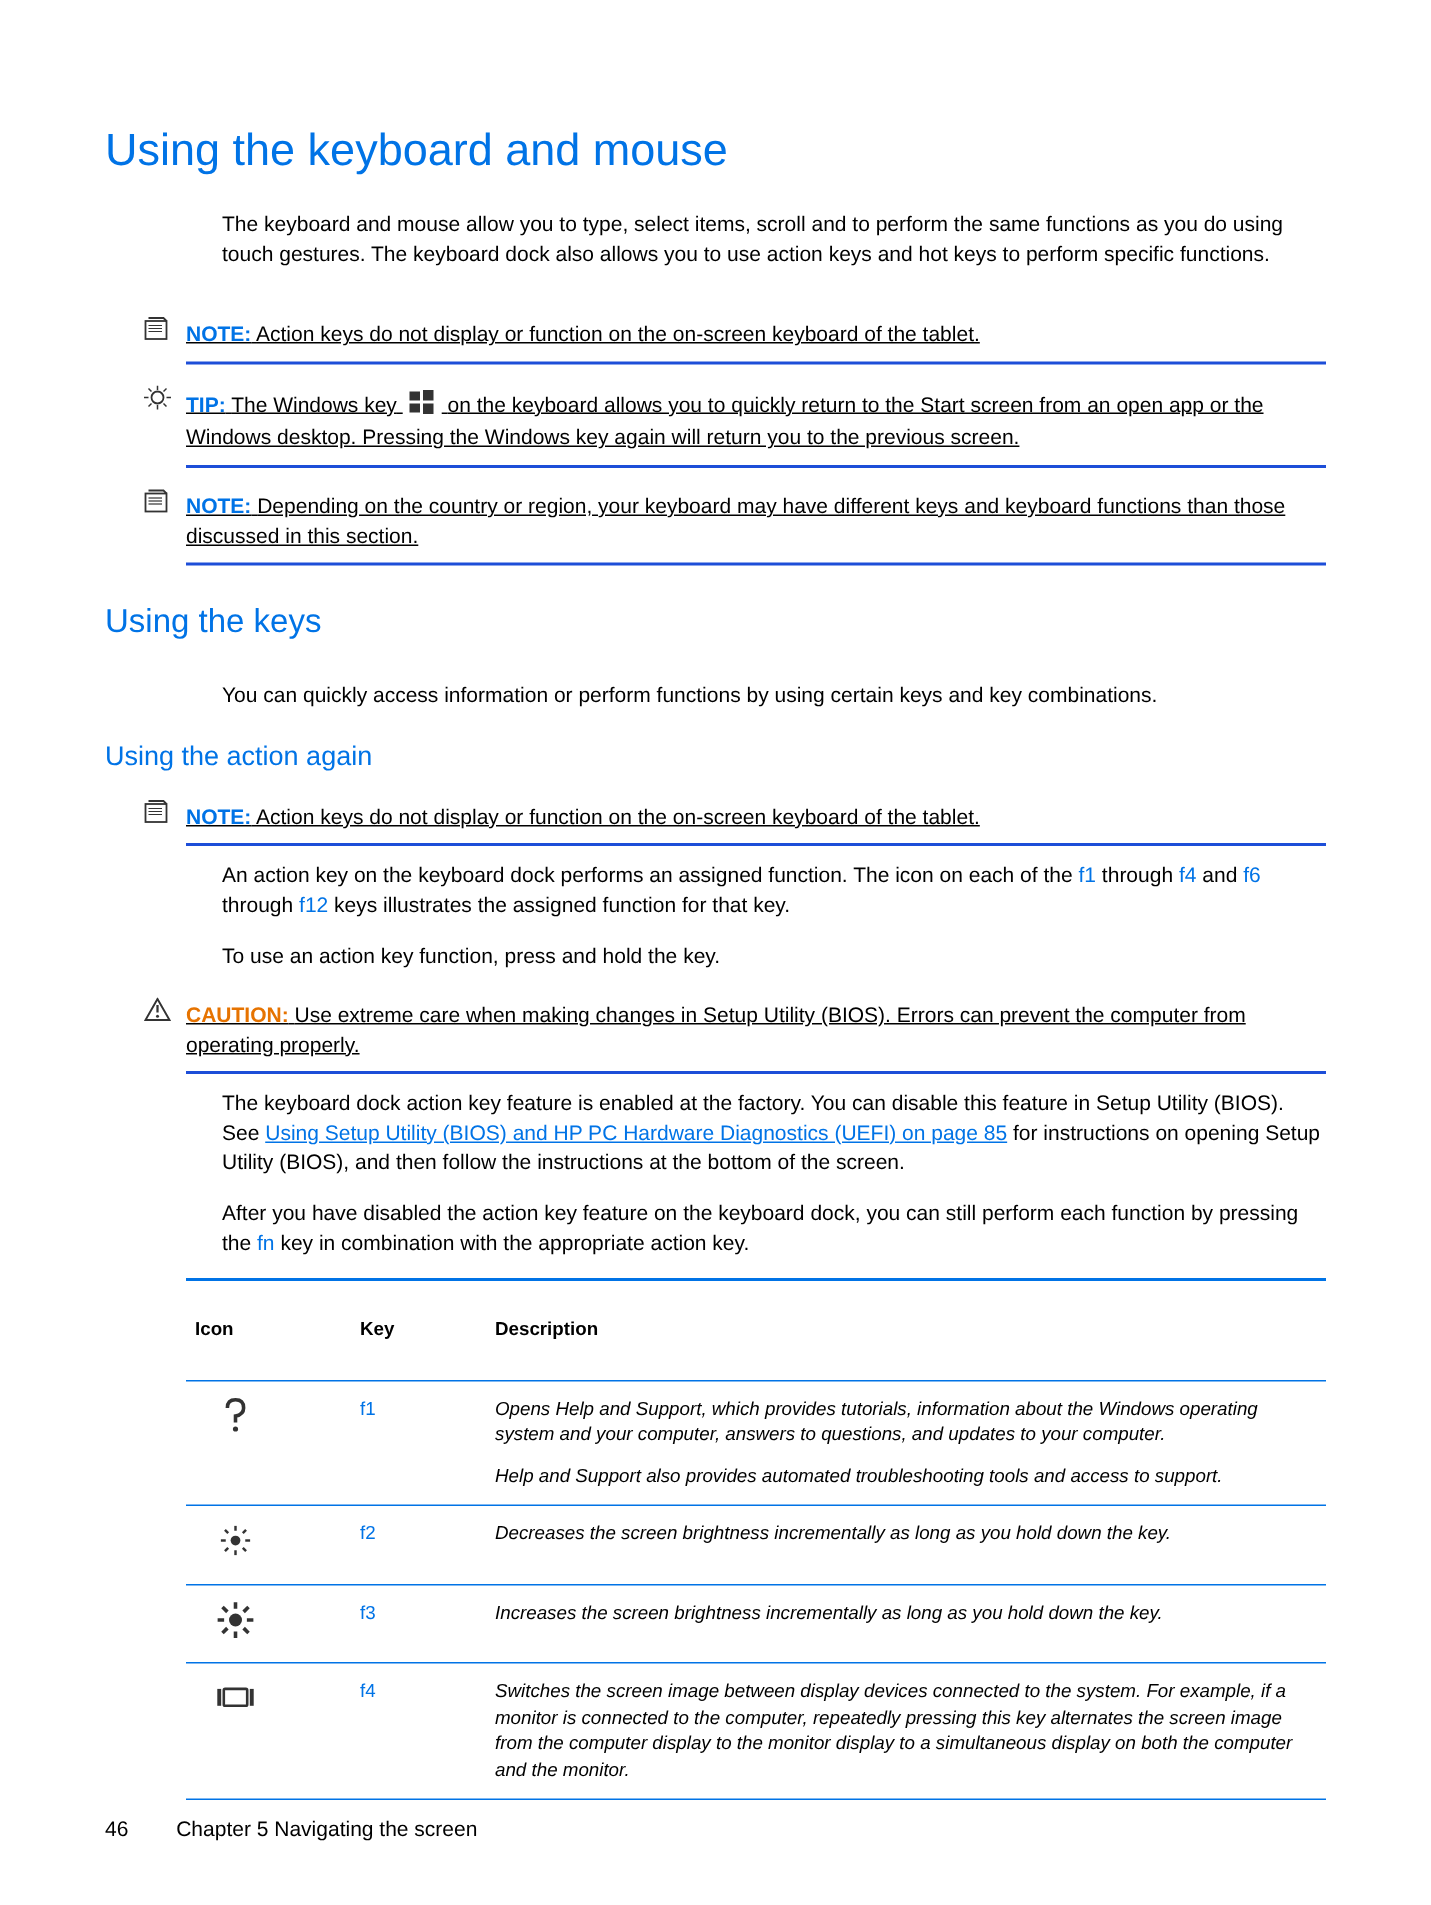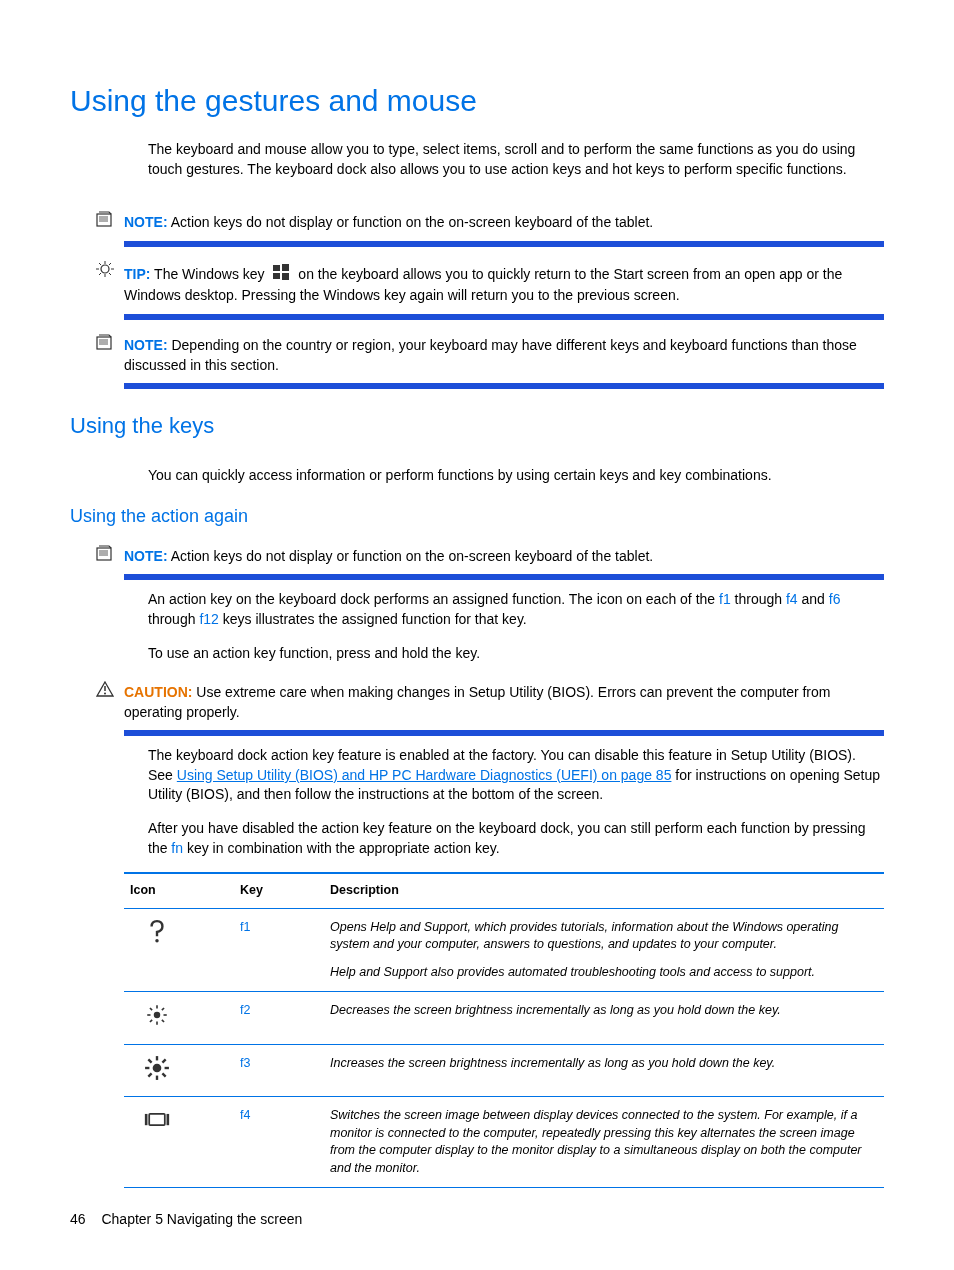--- a/index.html
+++ b/index.html
@@ -29,22 +29,23 @@
     color: #0073e6;
     font-size: 18px;
     font-weight: normal;
     margin: 18px 0 12px 0;
   }
   .intro { margin: 0 0 28px 78px; }
   .body-text { margin: 0 0 14px 78px; }
   .note-block, .tip-block, .caution-block {
     margin: 0 0 10px 54px;
     padding: 6px 0 8px 0;
-    border-bottom: 6px solid #1d4ed8;
+    border-bottom: 2px solid #1d4ed8;
     position: relative;
+    text-decoration: underline;
   }
   .callout-icon {
     position: absolute;
     left: -28px;
     top: 4px;
     font-size: 16px;
     color: #333;
   }
   .note-label, .tip-label, .caution-label {
     color: #0073e6;
@@ -60,40 +61,40 @@
     margin: 0 4px;
   }
   table {
     width: 100%;
     border-collapse: collapse;
     margin: 12px 0 0 54px;
     width: calc(100% - 54px);
     font-size: 12.5px;
   }
   thead tr { border-top: 2px solid #0073e6; border-bottom: 1px solid #0073e6; }
-  th { text-align: left; font-weight: bold; padding: 8px 6px; }
+  th { text-align: left; font-weight: bold; padding: 24px 6px; }
   tbody tr { border-bottom: 1px solid #0073e6; }
   td { padding: 10px 6px; vertical-align: top; }
   td.icon-cell { width: 110px; text-align: left; padding-left: 20px; }
   td.key-cell { width: 90px; color: #0073e6; }
   td.desc-cell p { margin: 0 0 10px 0; font-style: italic; }
   td.desc-cell p:last-child { margin-bottom: 0; }
   .footer {
     position: fixed;
     bottom: 40px;
     left: 70px;
     font-size: 14px;
   }
-  .pagenum { margin-right: 12px; }
+  .pagenum { margin-right: 28px; }
   .icon-svg { width: 26px; height: 26px; }
 </style>
 </head>
 <body>
 
-<h1>Using the gestures and mouse</h1>
+<h1>Using the keyboard and mouse</h1>
 
 <p class="intro">The keyboard and mouse allow you to type, select items, scroll and to perform the same functions as you do using touch gestures. The keyboard dock also allows you to use action keys and hot keys to perform specific functions.</p>
 
 <div class="note-block">
   <span class="callout-icon">
     <svg width="18" height="16" viewBox="0 0 18 16">
         <rect x="1" y="3" width="14" height="12" fill="none" stroke="#333" stroke-width="1.2"></rect>
         <path d="M3 1 L13 1 L15 3" fill="none" stroke="#333" stroke-width="1.2"></path>
         <line x1="3" y1="6" x2="12" y2="6" stroke="#333" stroke-width="0.8"></line>
         <line x1="3" y1="8" x2="12" y2="8" stroke="#333" stroke-width="0.8"></line>

